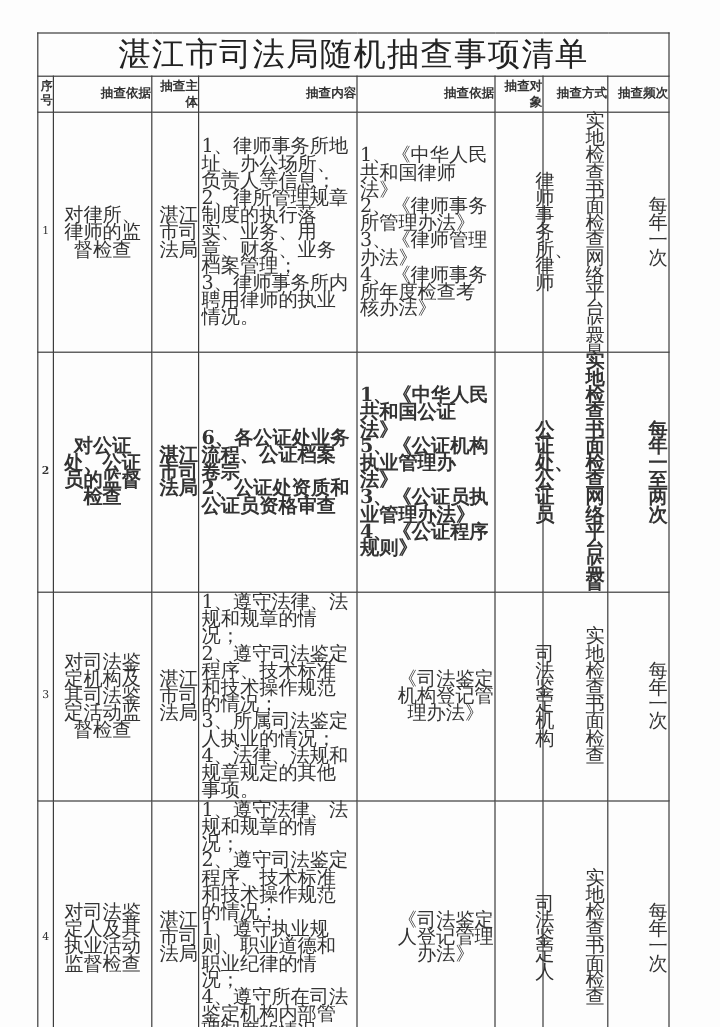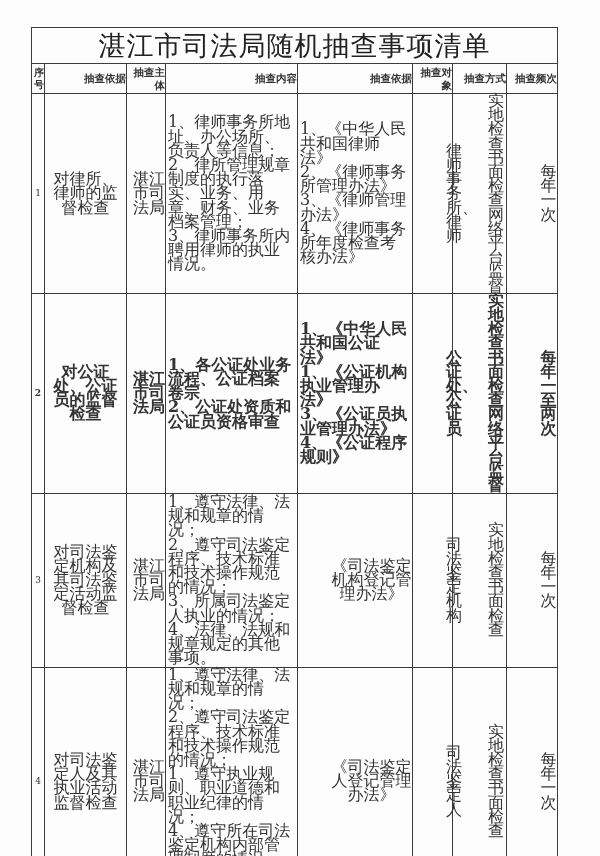--- a/index.html
+++ b/index.html
@@ -78,26 +78,26 @@
       <td class="c">律师事务所、律师</td>
       <td class="c">实地检查书面检查网络平台监督</td>
       <td class="c">每年一次</td>
     </tr>
 
     <tr class="r2">
       <td class="seqcell">2</td>
       <td class="name">对公证处、公证员的监督检查</td>
       <td class="dept">湛江市司法局</td>
       <td class="content lines">
-        <span>1、各公证处业务流程、公证档案卷宗</span>
+        <span>6、各公证处业务流程、公证档案卷宗</span>
         <span>2、公证处资质和公证员资格审查</span>
       </td>
       <td class="content lines">
         <span>1、《中华人民共和国公证法》</span>
-        <span>1、《公证机构执业管理办法》</span>
+        <span>5、《公证机构执业管理办法》</span>
         <span>3、《公证员执业管理办法》</span>
         <span>4、《公证程序规则》</span>
       </td>
       <td class="c">公证处、公证员</td>
       <td class="c">实地检查书面检查网络平台监督</td>
       <td class="c">每年一至两次</td>
     </tr>
 
     <tr class="r3">
       <td class="seqcell">3</td>

